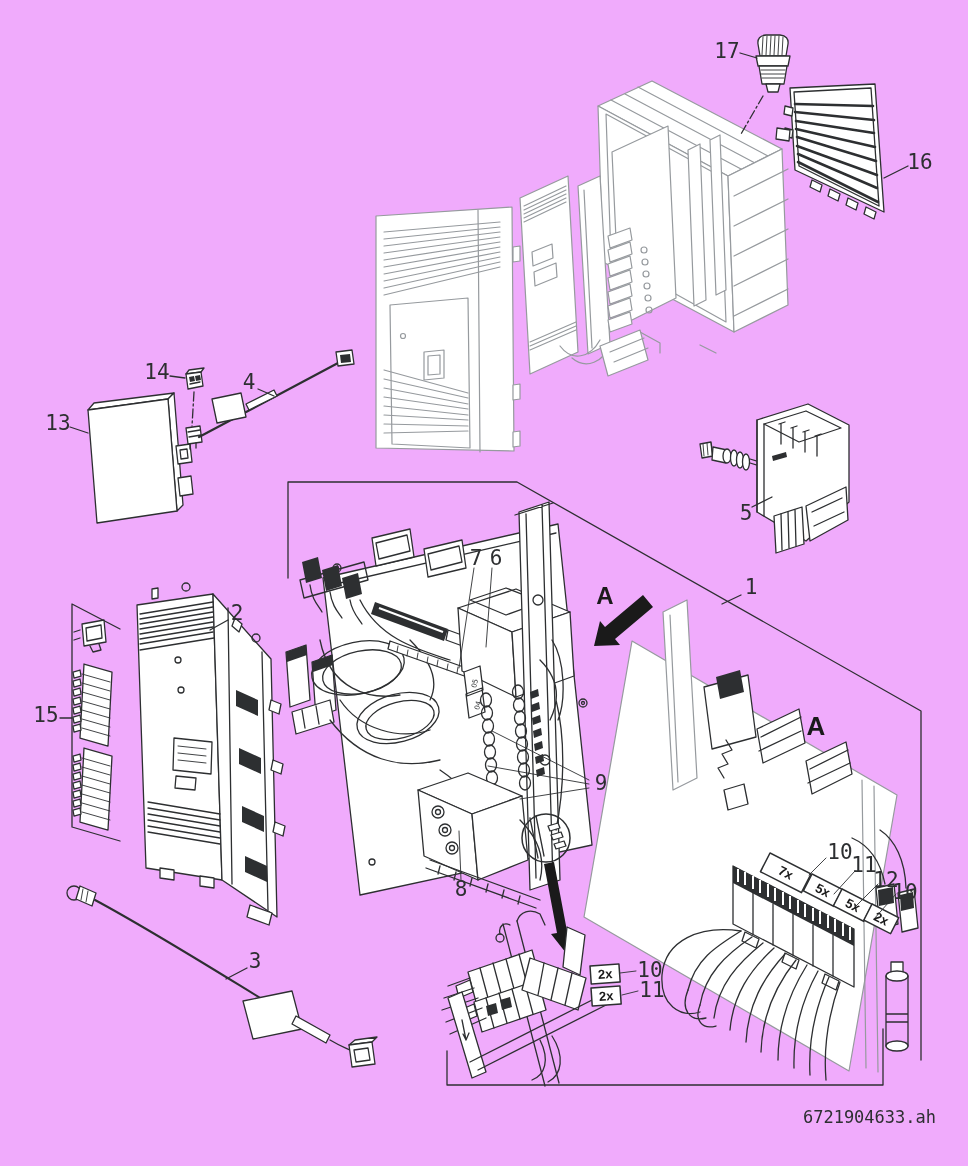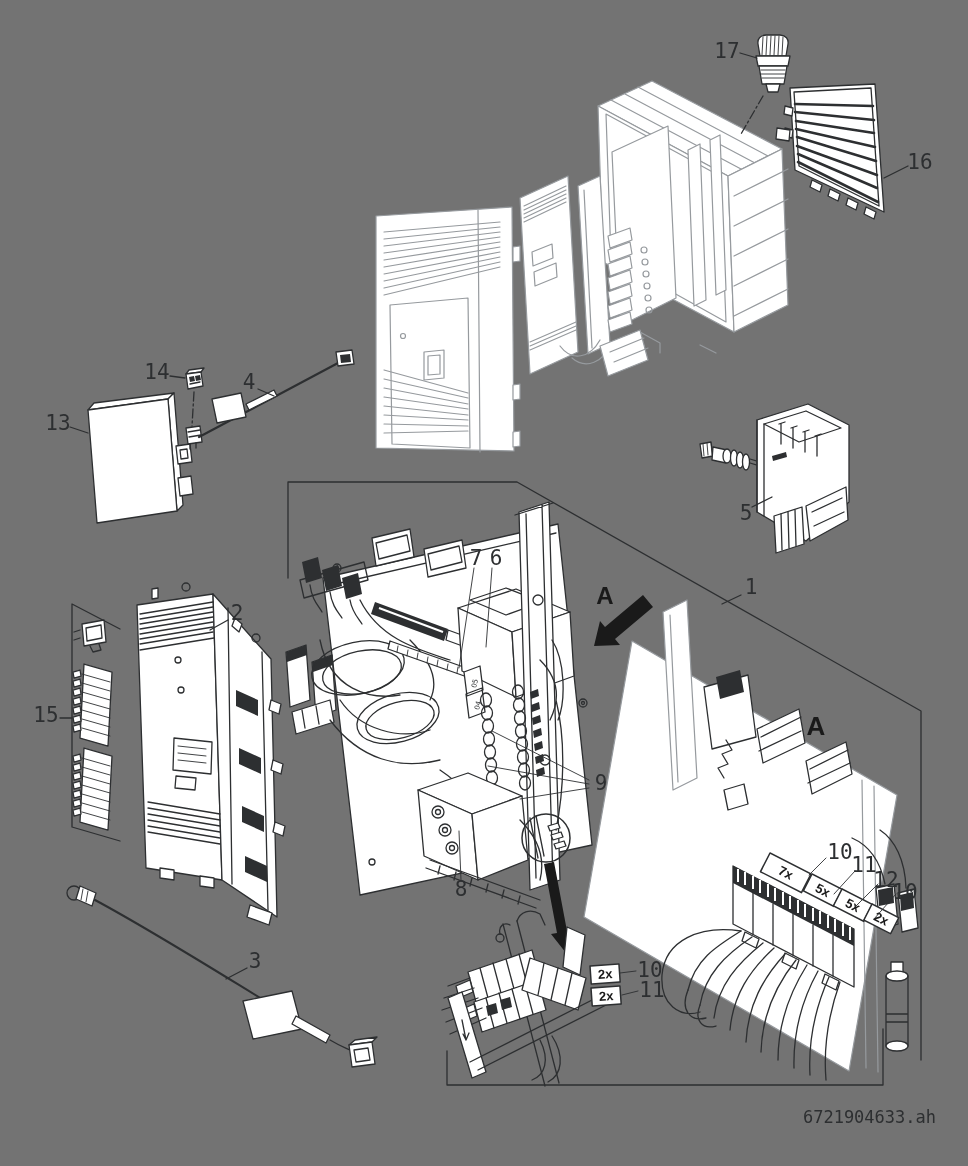--- a/index.html
+++ b/index.html
@@ -1,16 +1,16 @@
 <!DOCTYPE html>
 <html><head>
 <meta charset="utf-8">
 <style>
   html,body{margin:0;padding:0;background:#ffffff;}
-  .stage{position:relative;width:968px;height:1166px;background:#737373;overflow:hidden;
+  .stage{position:relative;width:968px;height:1166px;background:#f0abfc;overflow:hidden;
          font-family:"Liberation Sans",sans-serif;}
   svg{position:absolute;left:0;top:0;}
   .s1{stroke:#2d2f31;stroke-width:1.3;fill:none;stroke-linejoin:round;stroke-linecap:round;}
   .f1{stroke:#2d2f31;stroke-width:1.3;fill:#ffffff;stroke-linejoin:round;}
   .fd{fill:#2d2f31;stroke:none;}
   .s2{stroke:#969a9e;stroke-width:1.2;fill:none;stroke-linejoin:round;stroke-linecap:round;}
   .f2{stroke:#969a9e;stroke-width:1.2;fill:#ffffff;stroke-linejoin:round;}
   .thick{stroke-width:2.6;}
   .thin{stroke-width:0.9;}
   .wt{stroke:#ffffff;stroke-width:2;fill:none;}

